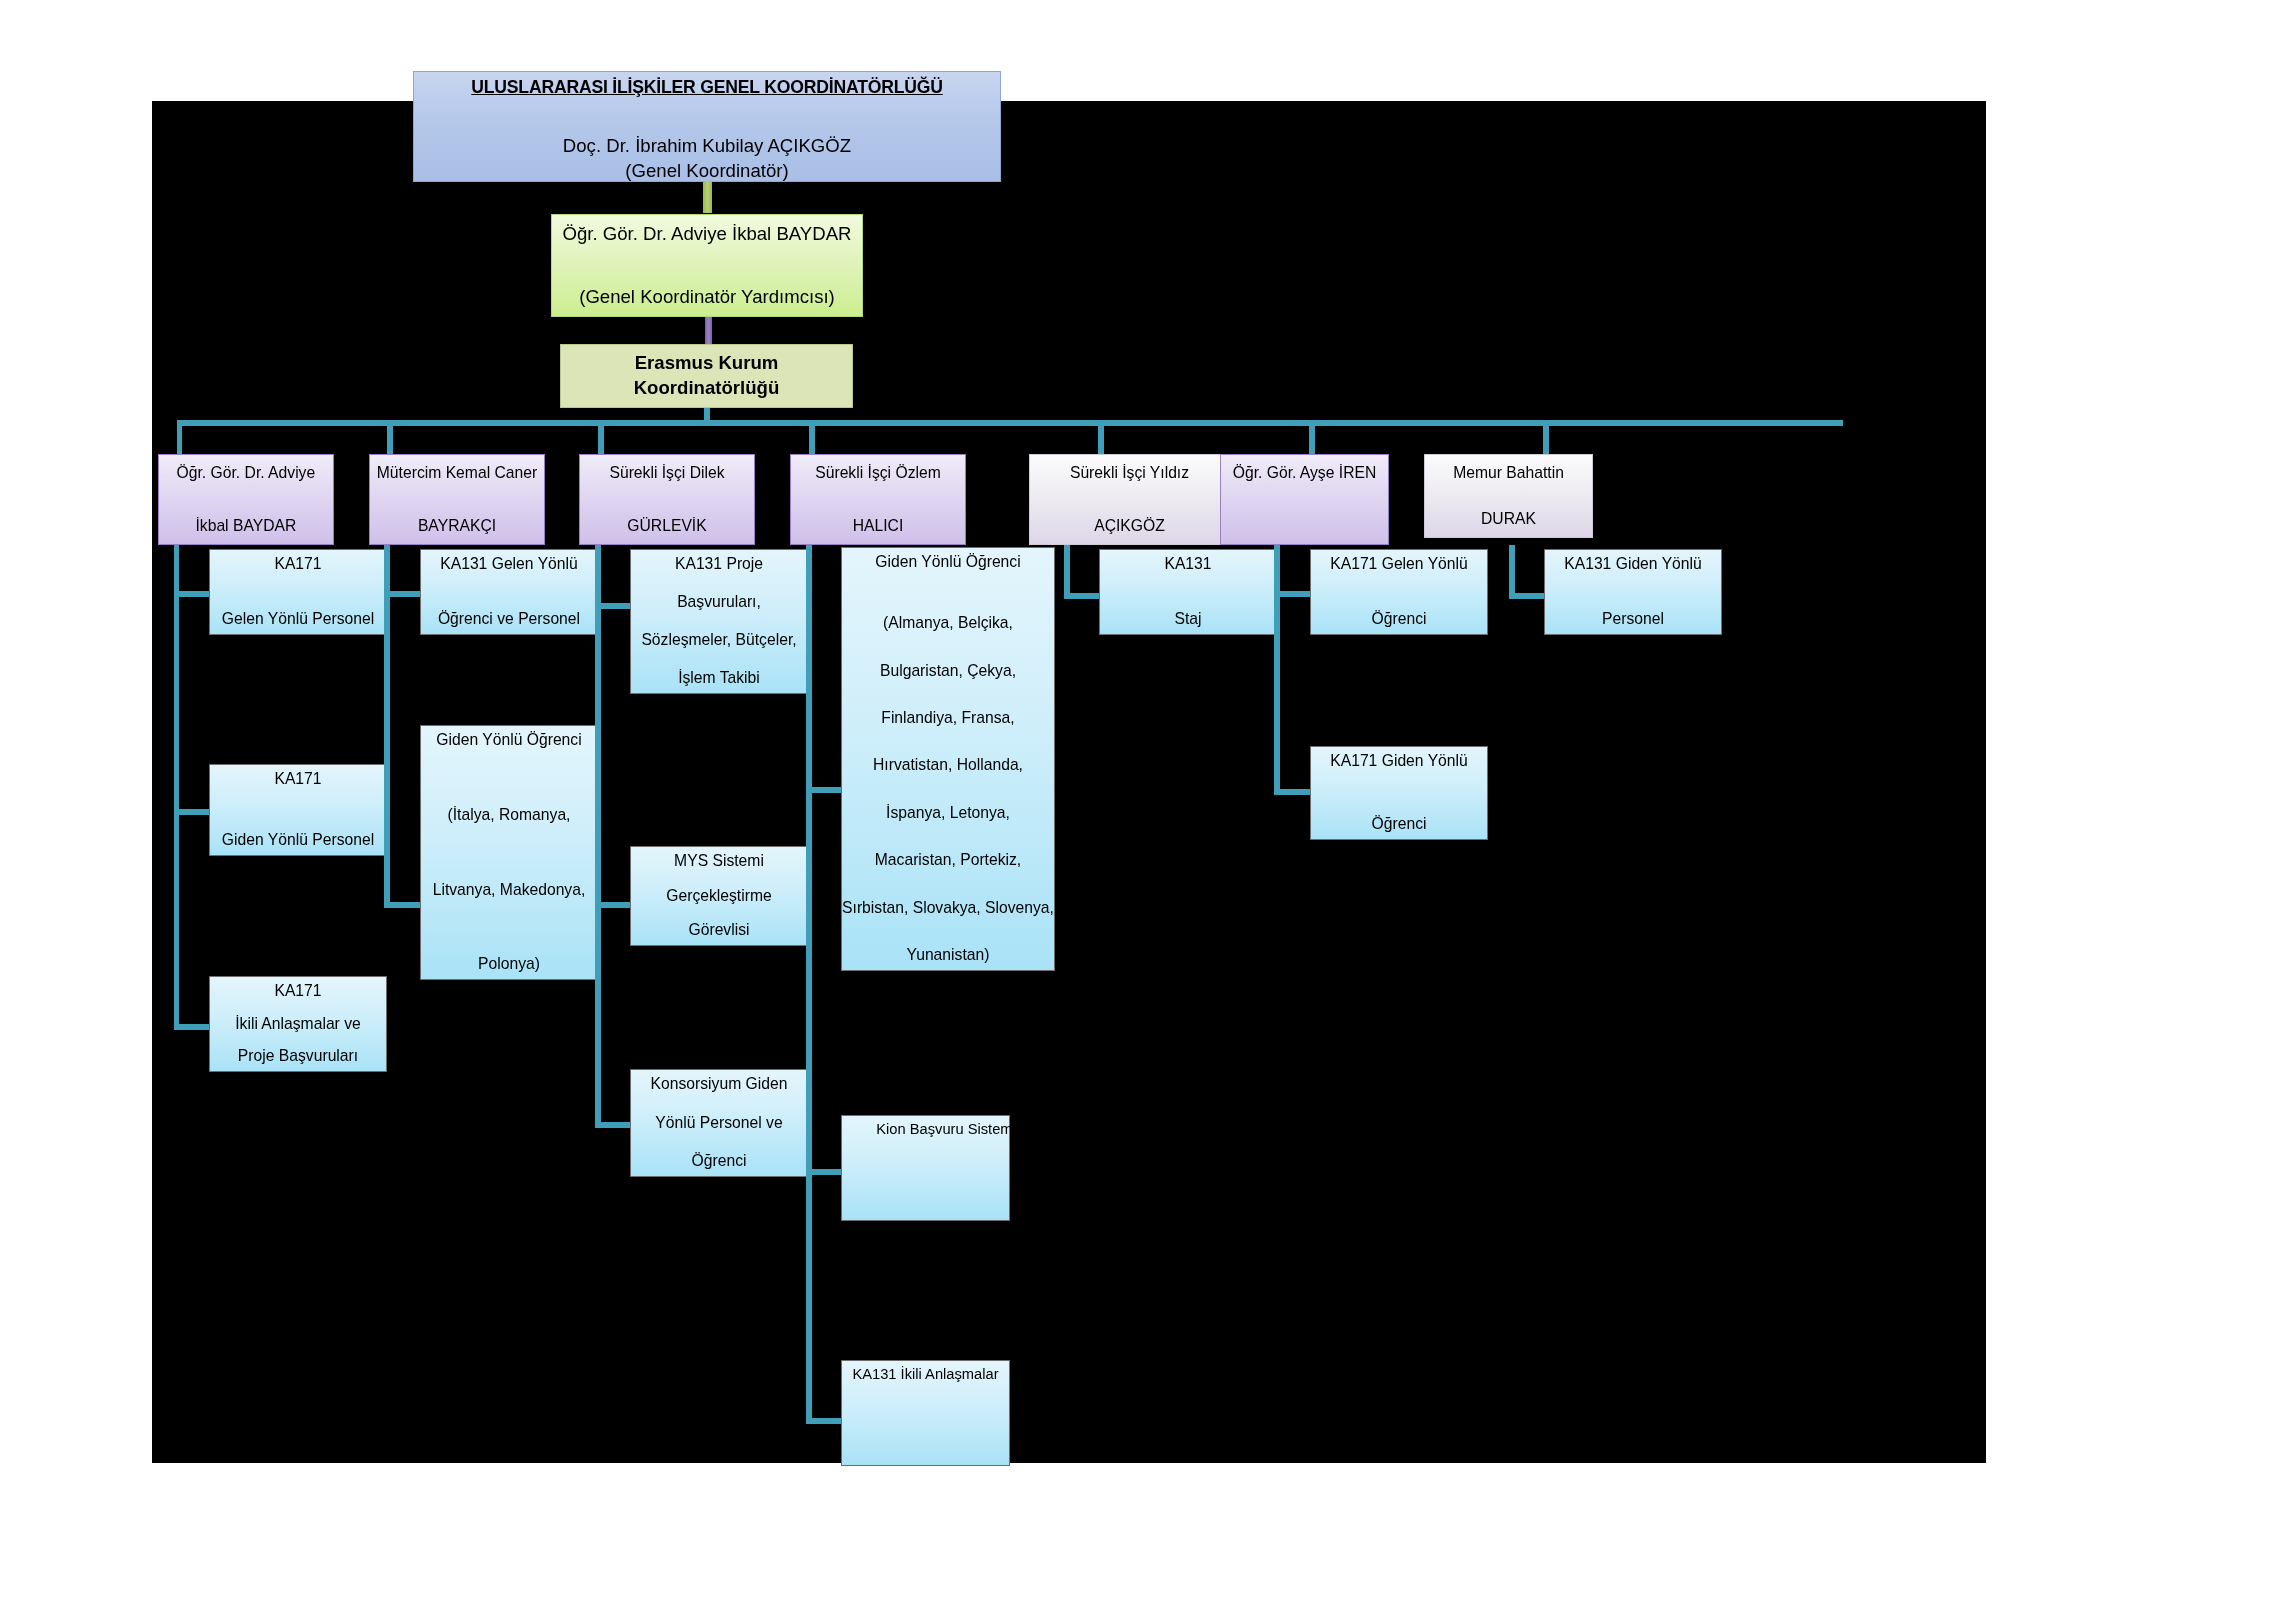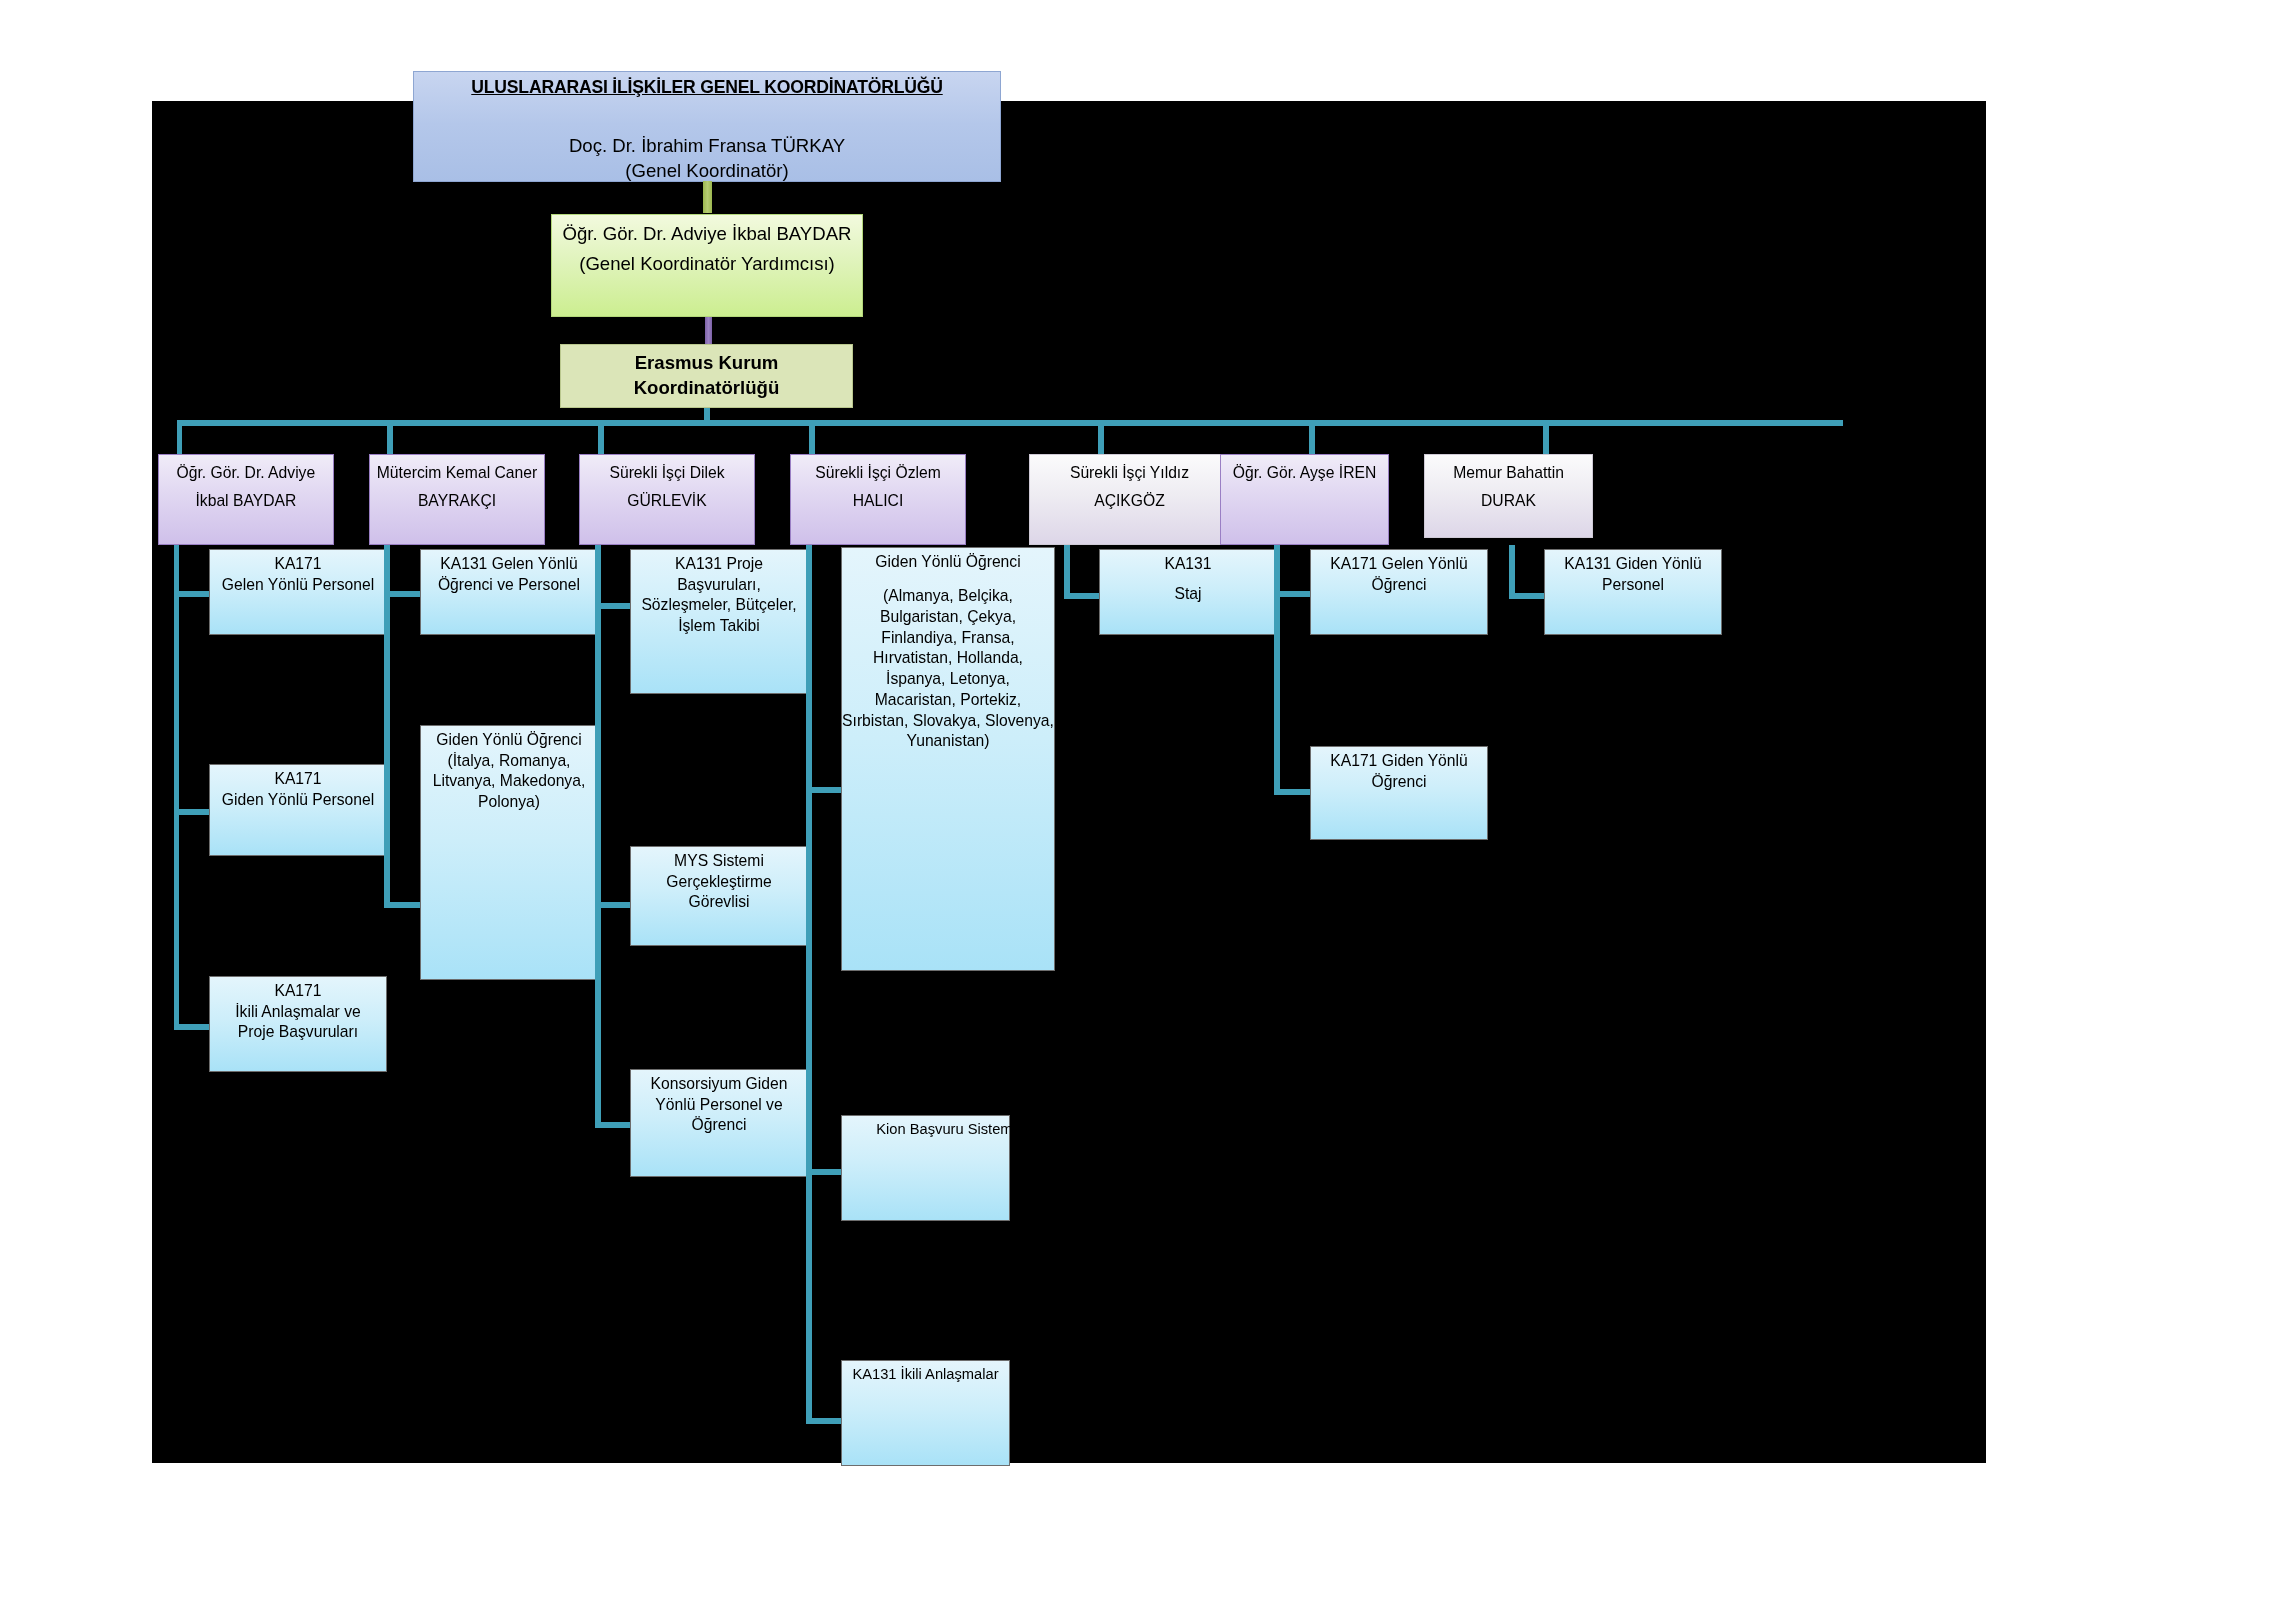--- a/index.html
+++ b/index.html
@@ -22,21 +22,21 @@
     height: 1362px;
     background: #000000;
   }
 
   
   .box {
     position: absolute;
     box-sizing: border-box;
     display: flex;
     align-items: center;
-    justify-content: flex-start;
+    justify-content: space-between;
     text-align: center;
     color: #000000;
     line-height: 1.32;
     padding: 3.9px 5.9px;
   }
 
   
   .box-root {
     background: linear-gradient(to bottom, #c8d5f0 0%, #b4c7ea 48%, #a9bfe6 100%);
     border: 1px solid #8ea6d2;
@@ -113,21 +113,21 @@
   }
 </style>
 </head>
 <body>
 
 <div id="canvas">
 
   <div class="box box-root" style="left:261px; top:-30px; width:588px; height:111px;">
     <div class="root-title">ULUSLARARASI İLİŞKİLER GENEL KOORDİNATÖRLÜĞÜ</div>
     <div class="root-sub">
-      <div>Doç. Dr. İbrahim Fransa TÜRKAY</div>
+      <div>Doç. Dr. İbrahim Kubilay AÇIKGÖZ</div>
       <div>(Genel Koordinatör)</div>
     </div>
   </div>
 
   <div class="conn-green" style="left:551px; top:80px; width:8.8px; height:32px;"></div>
 
   <div class="box box-green" style="left:399px; top:113px; width:312px; height:103px;">
     <div>Öğr. Gör. Dr.  Adviye İkbal BAYDAR</div>
     <div>(Genel Koordinatör Yardımcısı)</div>
   </div>

